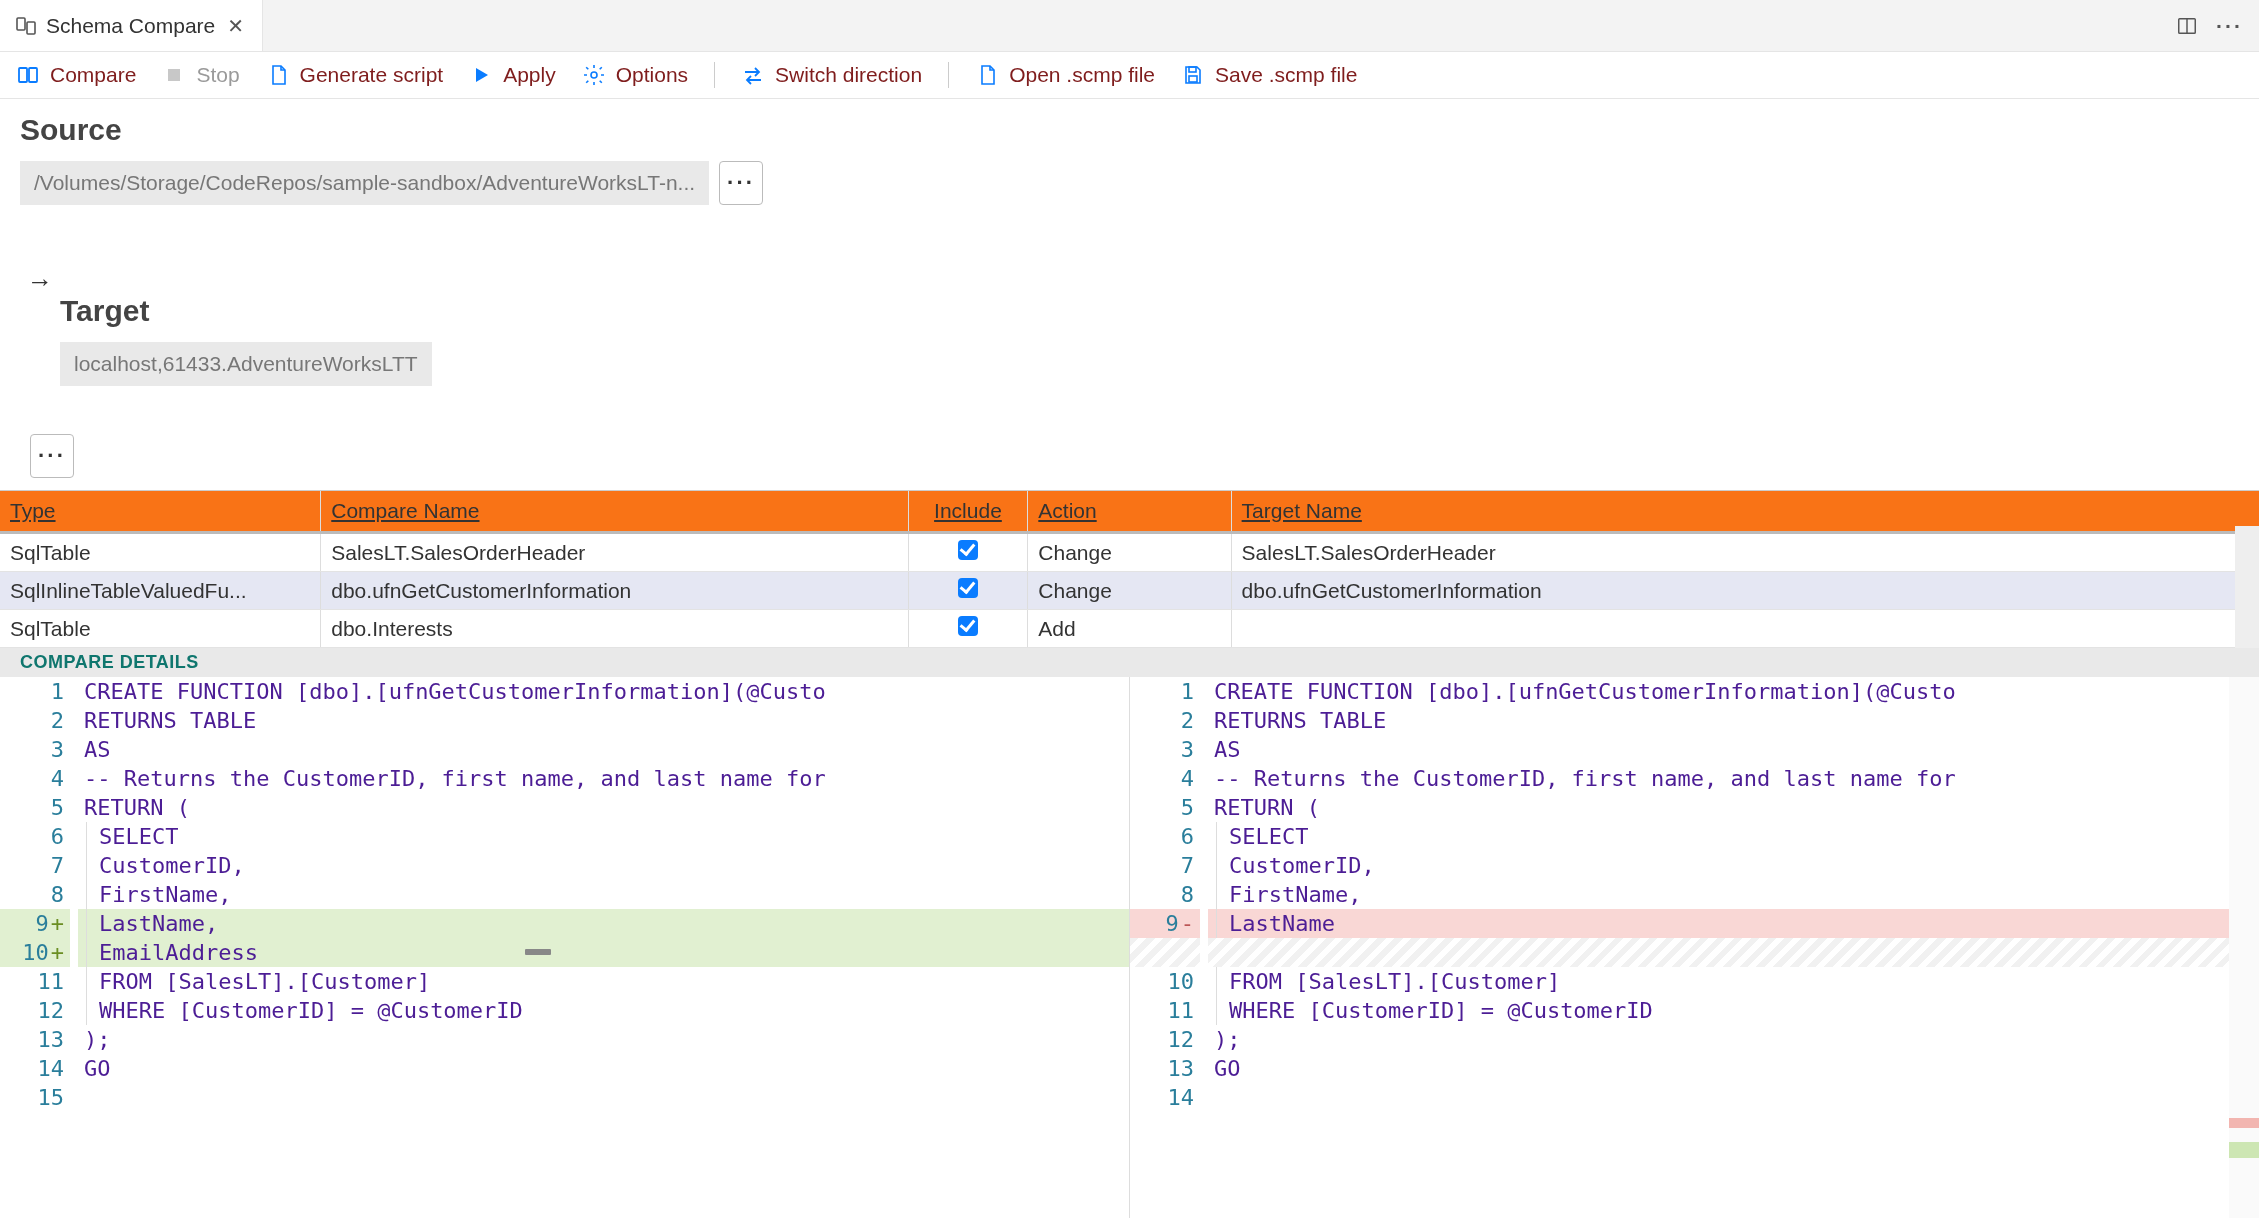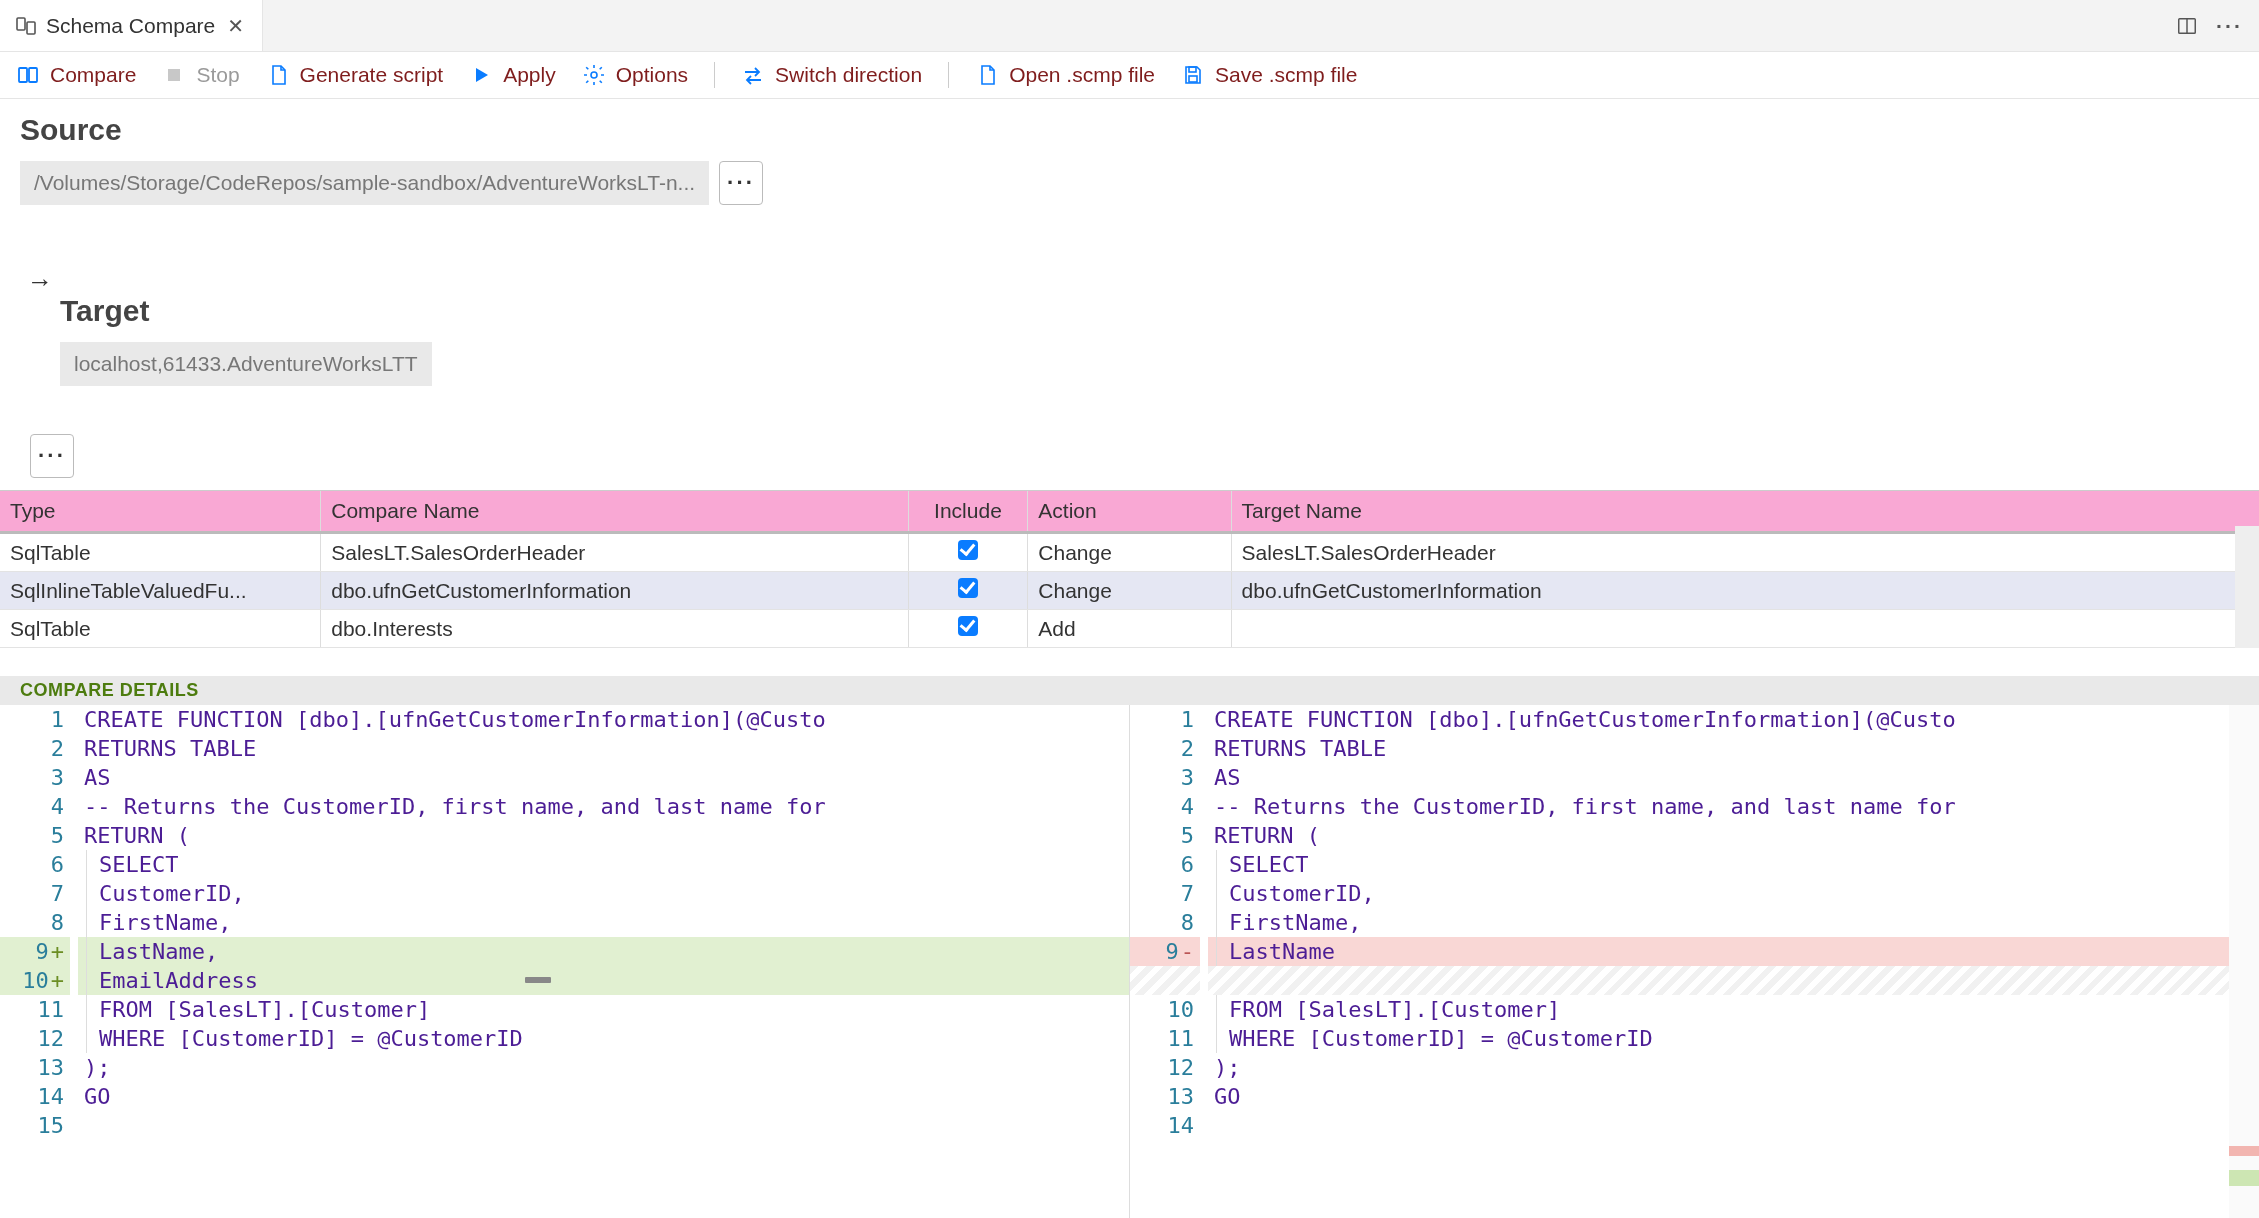--- a/index.html
+++ b/index.html
@@ -19,33 +19,33 @@
   .src-tgt { display:flex; align-items:flex-start; gap:0; padding:14px 20px 12px 20px;flex-direction:column;}
   .src-tgt .col { flex:1; min-width:0;}
   .src-tgt h2 { font-size:30px; font-weight:600; color:#444; margin-bottom:14px;}
   .path-row{display:flex; align-items:center; gap:10px;}
   .path-input{flex:1; height:44px; background:#e9e9e9; color:#777; border:none; padding:0 14px; font-size:21px; white-space:nowrap; overflow:hidden; text-overflow:ellipsis; display:flex; align-items:center;}
   .ellipsis-btn{width:44px;height:44px;border:1px solid #bbb; border-radius:4px; display:flex;align-items:center;justify-content:center; font-size:22px; font-weight:700; letter-spacing:2px; cursor:pointer; background:#fff;}
   .arrow-mid{width:40px; display:flex;align-items:center;justify-content:center; font-size:26px; color:#333; padding-top:58px;}
   .ellipsis-right{width:44px;height:44px;border:1px solid #bbb;border-radius:4px;display:flex;align-items:center;justify-content:center;font-size:22px;font-weight:700;letter-spacing:2px;cursor:pointer;background:#fff; margin-top:48px; margin-left:10px;}
   
   .cmp-table{width:100%; border-collapse:collapse; table-layout:fixed;}
-  .cmp-table th{ text-align:left; font-weight:400; color:#333; border-top:1px solid #ccc; border-bottom:3px solid #bbb; padding:8px 10px; background:#f9a8d4;}
+  .cmp-table th{ text-align:left; font-weight:400; color:#333; border-top:1px solid #ccc; border-bottom:3px solid #bbb; padding:8px 10px; background:#f97316;text-decoration:underline;}
   .cmp-table th + th, .cmp-table td + td { border-left:1px solid #ddd;}
   .cmp-table td{ padding:6px 10px; border-bottom:1px solid #e3e3e3; white-space:nowrap; overflow:hidden; text-overflow:ellipsis;}
   .cmp-table tr.selected td{ background:#e5e7f3;}
   .cmp-table th.col-type{width:14.2%;}
   .cmp-table th.col-src{width:26%;}
   .cmp-table th.col-inc{width:5.3%; text-align:center;}
   .cmp-table th.col-act{width:9%;}
   .cmp-table th.col-tgt{width:45.5%;}
   .inc-cell{text-align:center;}
   .chk{ appearance:none; width:20px;height:20px;border-radius:4px;background:#0a7cff; position:relative; cursor:pointer;}
   .chk::after{content:""; position:absolute; left:5px; top:1px; width:6px; height:11px; border:solid #fff; border-width:0 3px 3px 0; transform:rotate(40deg);}
-  .details-hdr{ background:#e9e9e9; color:#4d7c0f; font-size:18px; font-weight:700; letter-spacing:0.5px; padding:4px 20px;margin-top:28px;}
+  .details-hdr{ background:#e9e9e9; color:#0f766e; font-size:18px; font-weight:700; letter-spacing:0.5px; padding:4px 20px;}
   .diff-area{display:flex; height:calc(100% - 52px - 57px - 134px - 36px - 138px); position:relative;}
   .diff-pane{flex:1; overflow:hidden; font-family: "SF Mono", Menlo, Consolas, monospace; font-size:22px; line-height:29px; position:relative;}
   .diff-pane + .diff-pane{border-left:1px solid #ddd;}
   .gutter{position:absolute; left:0; top:0; width:74px; text-align:right; color:#2a7e9b; padding-right:4px;}
   .gutter .ln{height:29px; padding-right:6px;}
   .gutter .ln .mark{color:#6b8e23; padding-left:2px;}
   .gutter .ln .mark.del{color:#b55;}
   .code{position:absolute; left:78px; right:0; top:0; white-space:pre; color:#4c1d95;}
   .code .cl{height:29px; padding-left:6px;}
   .code .indent{border-left:1px solid #ddd; padding-left:12px; margin-left:2px; display:inline-block;}

